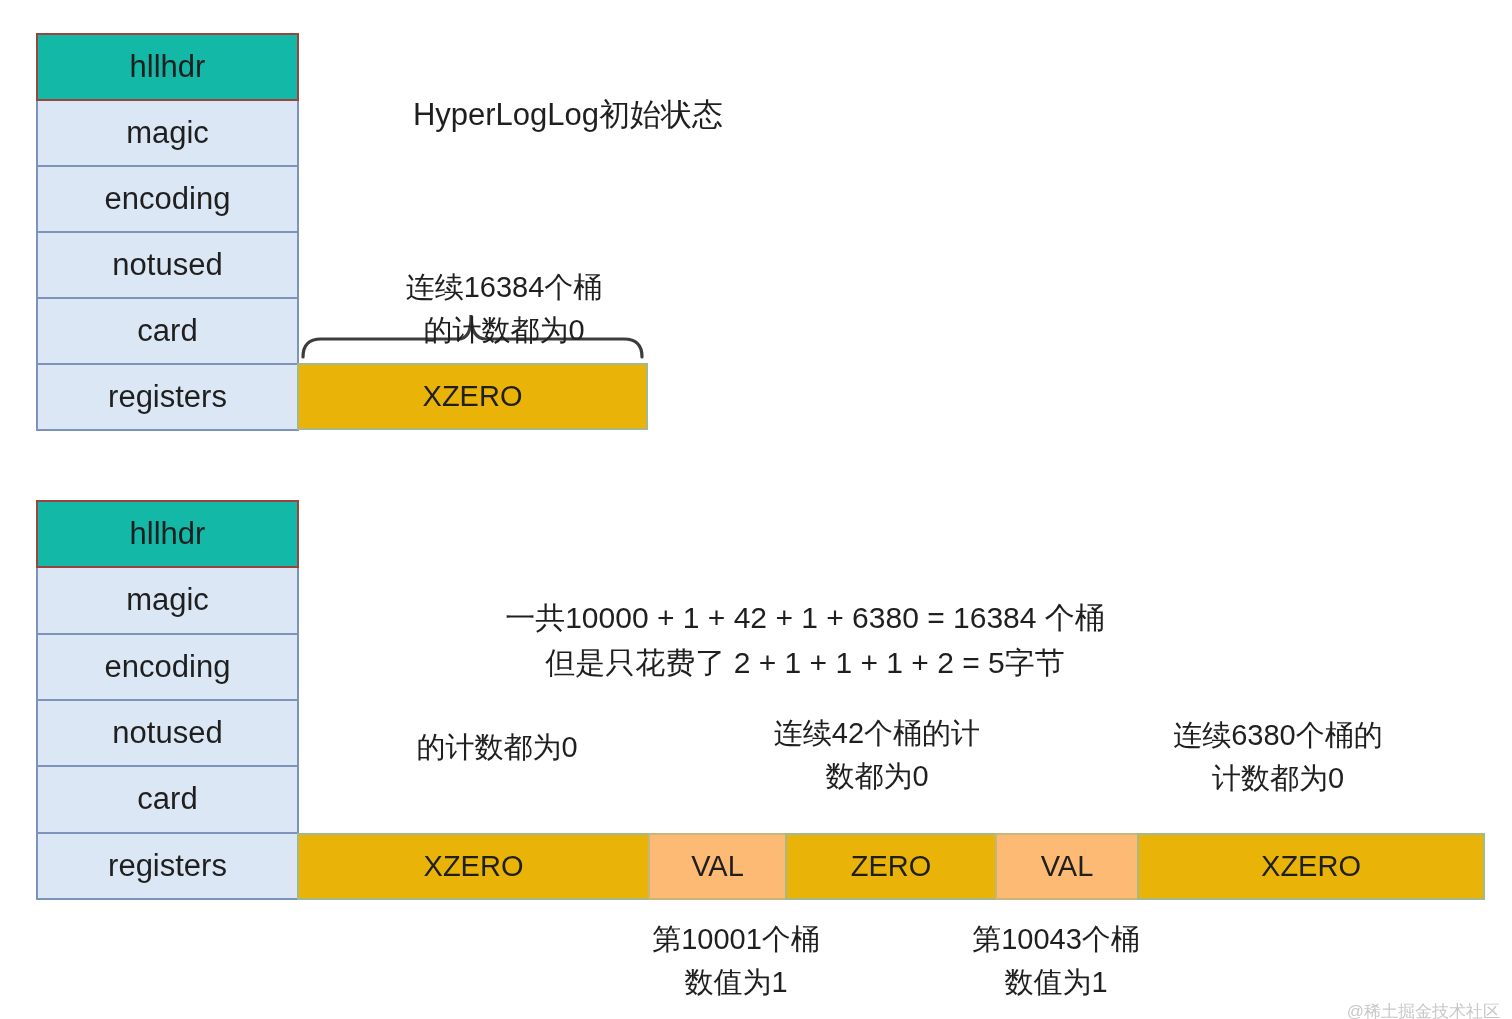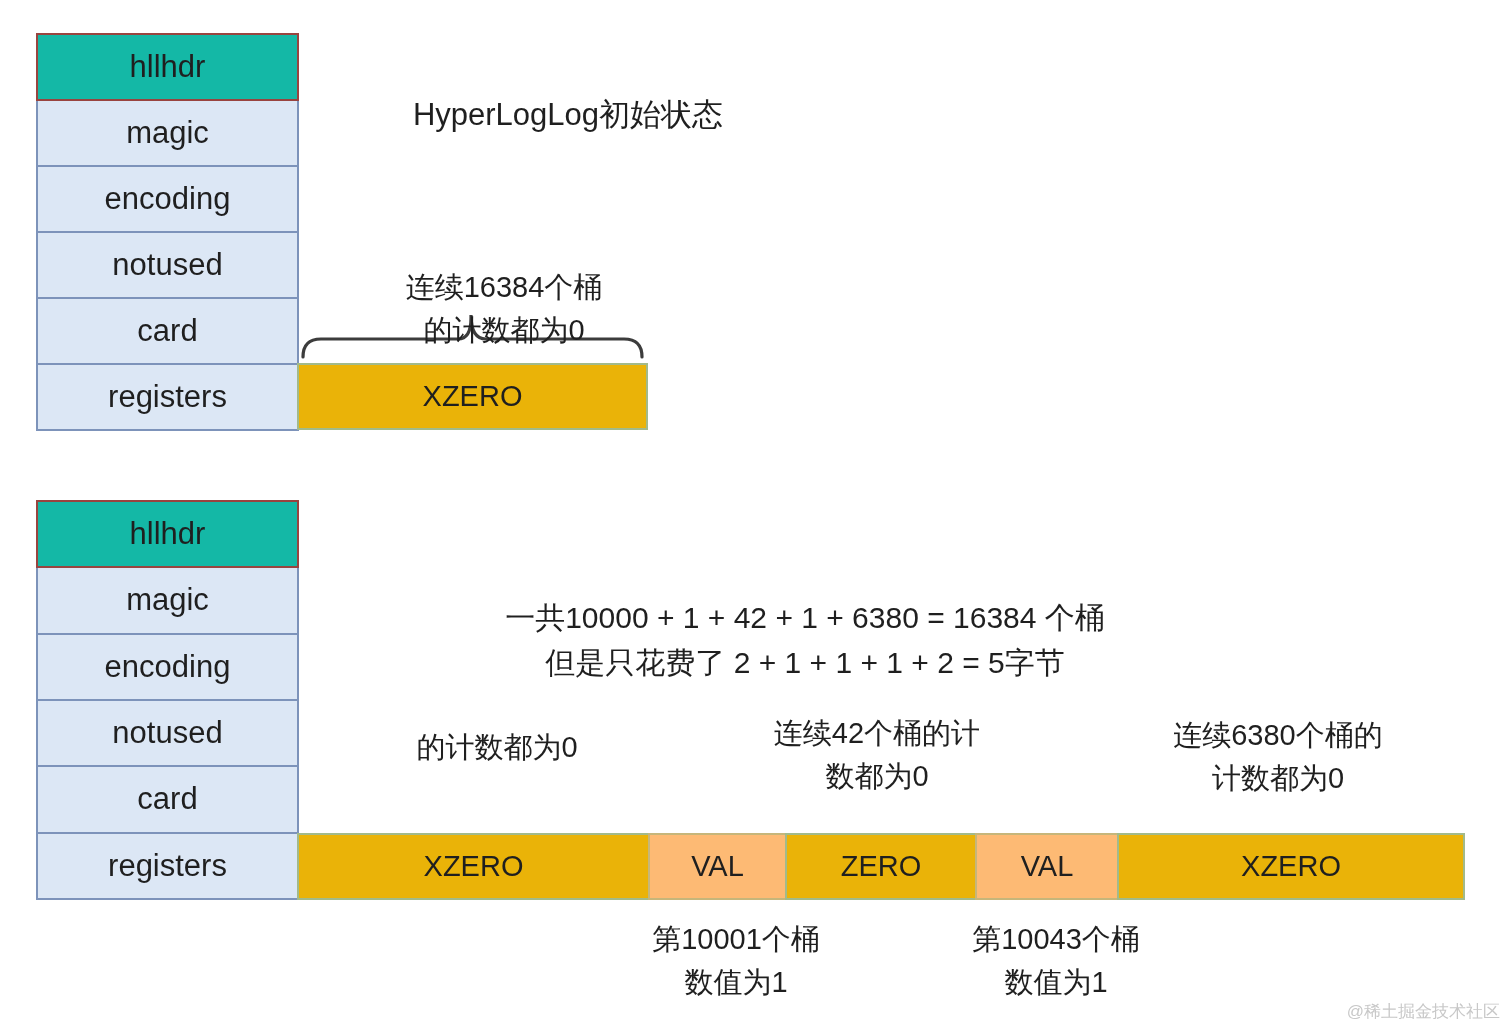--- a/index.html
+++ b/index.html
@@ -104,21 +104,21 @@
       </div>
     </div>
 
     <div class="cellrow abs" style="left:297px;top:373px;">
       <div class="cell" style="width:353px;">
         <span>XZERO</span>
       </div>
       <div class="cell val" style="width:139px;">
         <span>VAL</span>
       </div>
-      <div class="cell" style="width:192px;">
+      <div class="cell" style="width:212px;">
         <span>ZERO</span>
       </div>
       <div class="cell val" style="width:144px;">
         <span>VAL</span>
       </div>
       <div class="cell" style="width:348px;">
         <span>XZERO</span>
       </div>
     </div>
 

